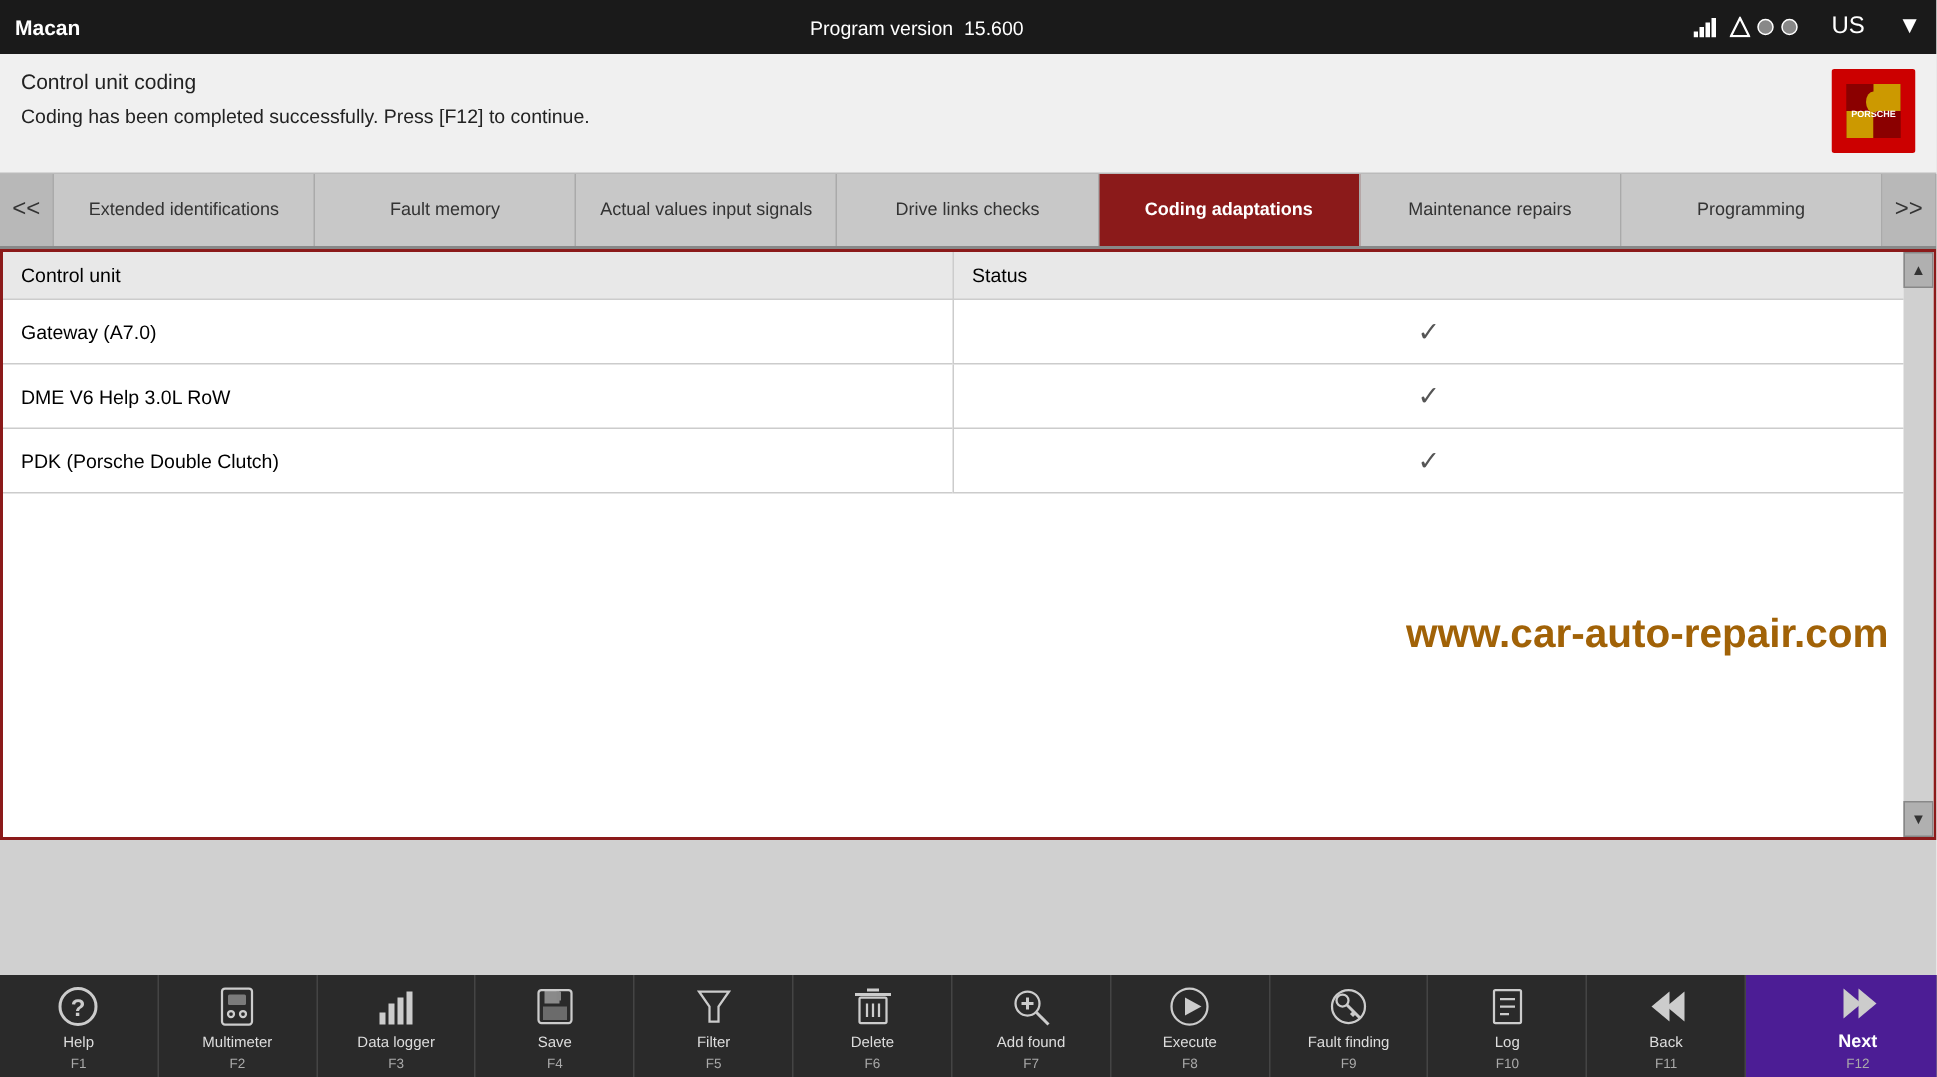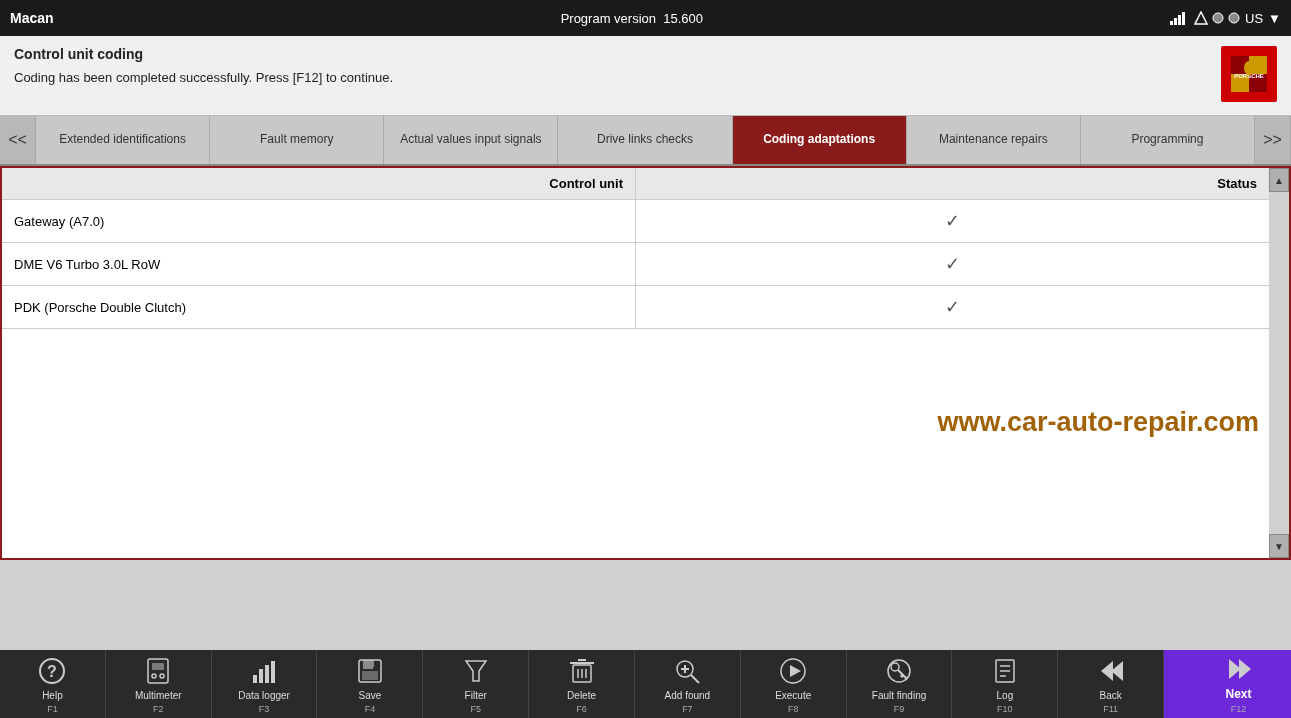--- a/index.html
+++ b/index.html
@@ -26,43 +26,43 @@
     .top-bar-left {
       font-size: 14px;
       font-weight: bold;
     }
     .top-bar-center {
       font-size: 13px;
       margin-left: 40px;
     }
     .top-bar-right {
       display: flex;
-      align-items: flex-start;
-      gap: 5px;
-      font-size: 13px;
+      align-items: center;
+      gap: 22px;
+      font-size: 16px;
     }
     .signal-icons {
       display: flex;
       align-items: center;
       gap: 4px;
     }
 
     
     .info-area {
       background: #f0f0f0;
       padding: 10px 14px;
       display: flex;
       justify-content: space-between;
       align-items: flex-start;
       min-height: 80px;
       border-bottom: 1px solid #bbb;
     }
     .info-text h2 {
       font-size: 14px;
-      font-weight: bold;
+      font-weight: normal;
       color: #222;
       margin-bottom: 8px;
     }
     .info-text p {
       font-size: 13px;
       color: #222;
     }
     .porsche-logo {
       width: 56px;
       height: 56px;
@@ -112,22 +112,22 @@
     
     .data-table {
       width: 100%;
       border-collapse: collapse;
     }
     .data-table thead tr {
       background: #e8e8e8;
     }
     .data-table thead th {
       padding: 8px 12px;
-      text-align: right;
-      font-weight: bold;
+      text-align: left;
+      font-weight: normal;
       font-size: 13px;
       border-bottom: 1px solid #ccc;
       border-right: 1px solid #ccc;
     }
     .data-table thead th:last-child {
       border-right: none;
     }
     .data-table tbody tr {
       border-bottom: 1px solid #ccc;
     }
@@ -228,21 +228,21 @@
     .tool-btn .btn-label {
       font-size: 10px;
       color: #ddd;
       text-align: center;
     }
     .tool-btn .btn-key {
       font-size: 9px;
       color: #aaa;
     }
     .tool-btn.next-btn {
-      background: #6d28d9;
+      background: #4c1d95;
       padding-left: 24px;
     }
     .tool-btn.next-btn .btn-label {
       color: #fff;
       font-size: 12px;
       font-weight: bold;
     }
   </style>
 </head>
 <body>
@@ -338,21 +338,21 @@
         </tr>
       </thead>
       <tbody>
         <tr>
           <td>Gateway (A7.0)</td>
           <td>
             <span class="checkmark">✓</span>
           </td>
         </tr>
         <tr>
-          <td>DME V6 Turbo 3.0L RoW</td>
+          <td>DME V6 Help 3.0L RoW</td>
           <td>
             <span class="checkmark">✓</span>
           </td>
         </tr>
         <tr>
           <td>PDK (Porsche Double Clutch)</td>
           <td>
             <span class="checkmark">✓</span>
           </td>
         </tr>

